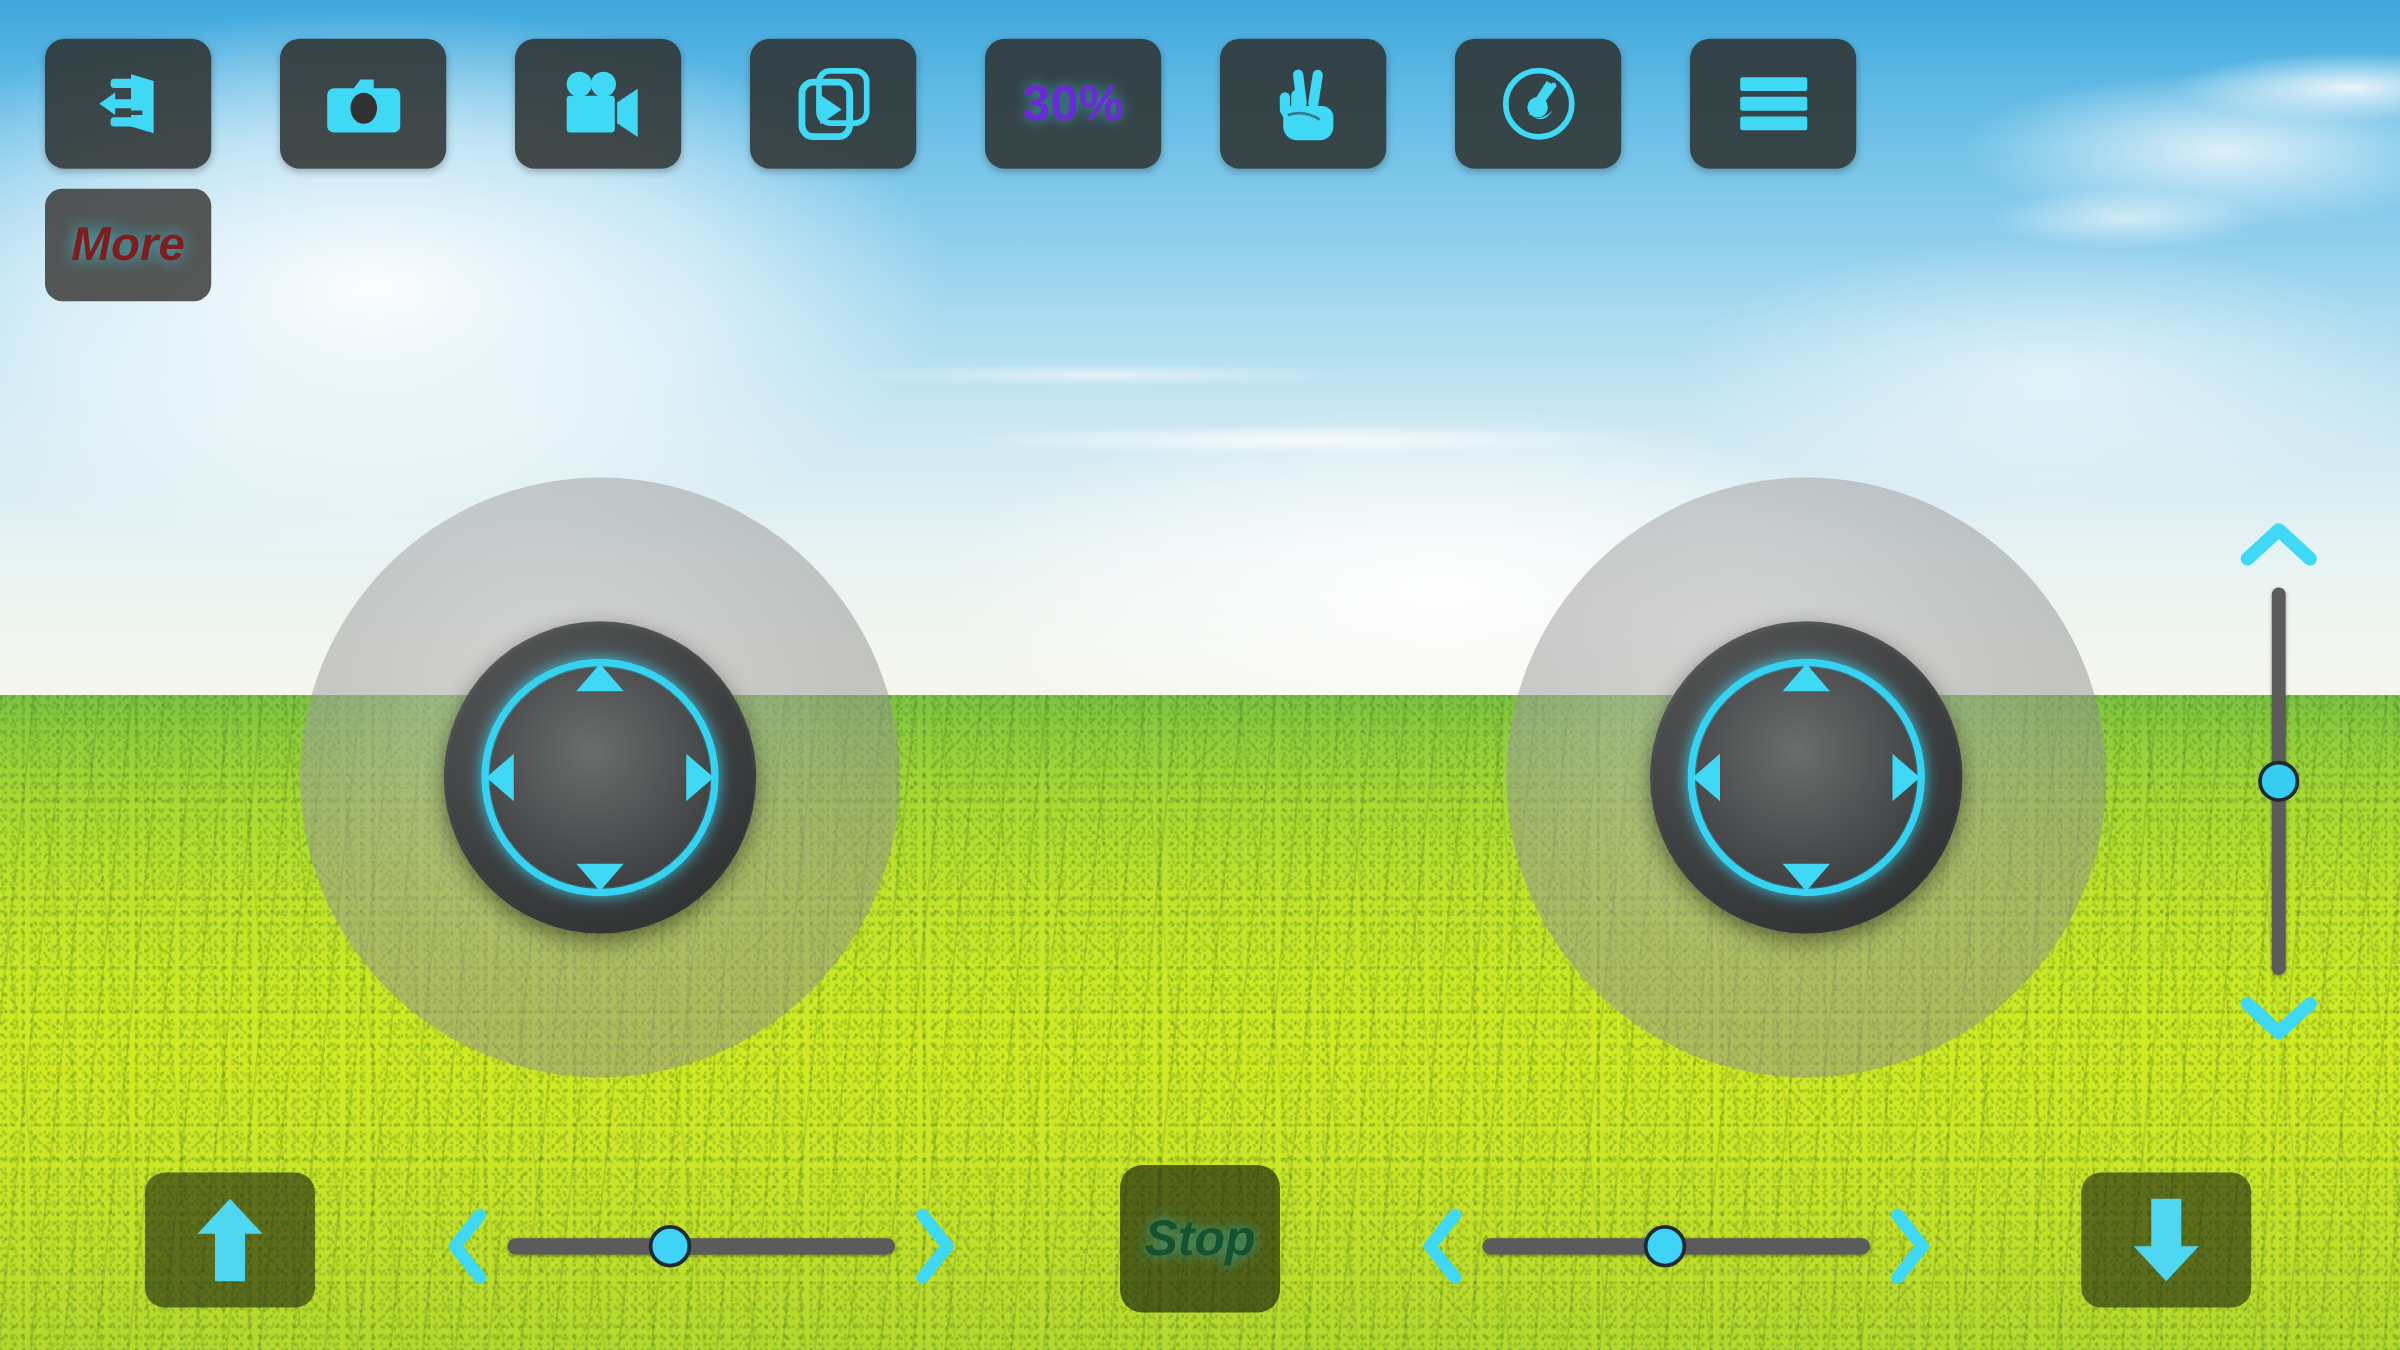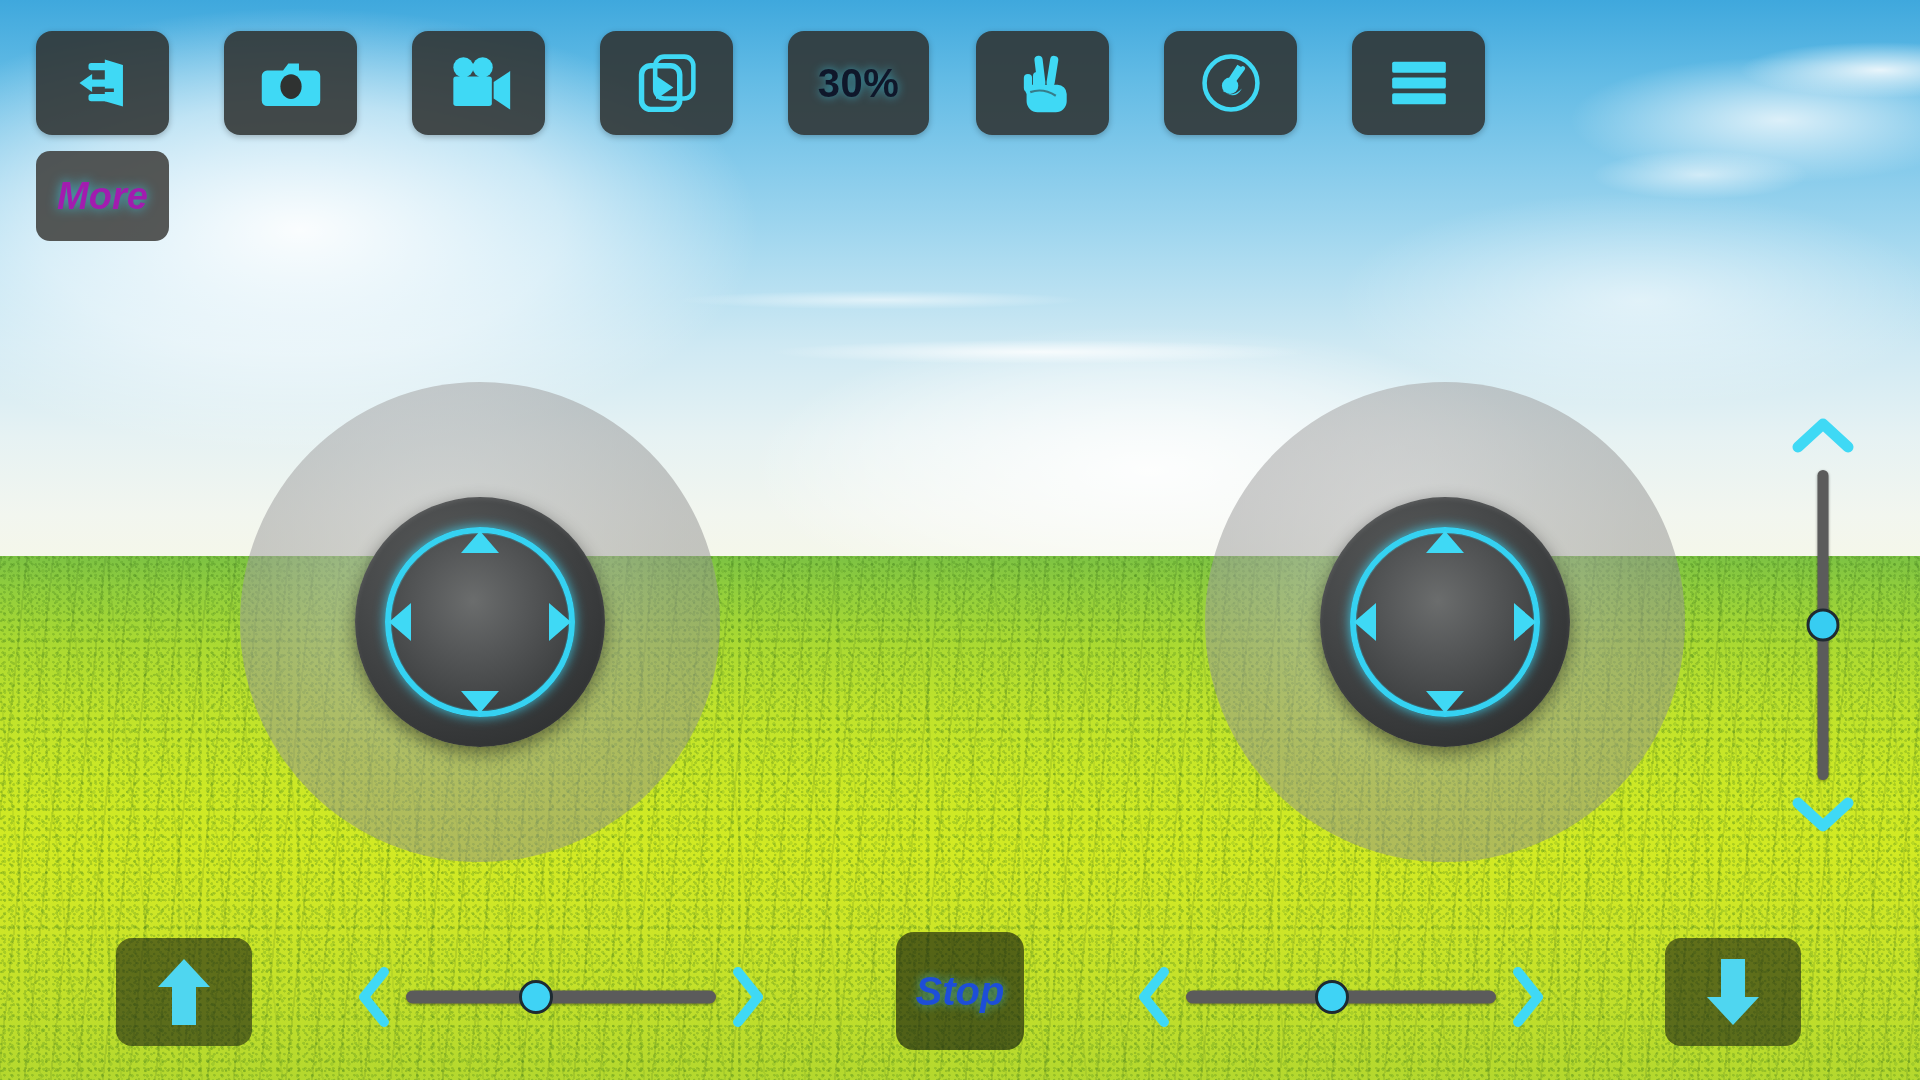--- a/index.html
+++ b/index.html
@@ -87,32 +87,32 @@
   .tb-slot { width:188px; display:flex; justify-content:flex-start; }
   .tb-btn {
     width:133px; height:104px; border-radius:16px;
     background:rgba(47,50,49,0.88);
     display:flex; align-items:center; justify-content:center;
     cursor:pointer; position:relative;
     box-shadow:0 2px 6px rgba(0,0,0,.25);
   }
   .tb-btn.wide { width:141px; }
   .tb-label {
-    color:#0f172a; font-size:40px; font-weight:700; letter-spacing:.5px;
+    color:#6d28d9; font-size:40px; font-weight:700; letter-spacing:.5px;
     text-shadow:0 0 10px rgba(60,220,250,.6);
   }
 
   #more-row { position:absolute; left:36px; top:151px; }
   #more-btn {
     width:133px; height:90px; border-radius:14px;
     background:rgba(60,60,58,0.86);
     display:flex; align-items:center; justify-content:center; cursor:pointer;
   }
   #more-btn span{
-    color:#a21caf; font-size:38px; font-weight:700; font-style:italic;
+    color:#7f1d1d; font-size:38px; font-weight:700; font-style:italic;
     text-shadow:0 0 12px rgba(60,220,250,.75);
   }
 
   .ic { display:block; }
 
   
   .joy-zone {
     position:absolute; width:480px; height:480px; border-radius:50%;
     background:radial-gradient(circle at 42% 32%, rgba(190,190,190,0.62) 0%, rgba(150,150,150,0.52) 55%, rgba(130,130,130,0.48) 100%);
     display:flex; align-items:center; justify-content:center;
@@ -177,21 +177,21 @@
   .sq-btn {
     position:absolute; width:136px; height:108px; border-radius:16px;
     background:rgba(30,38,18,0.62);
     display:flex; align-items:center; justify-content:center; cursor:pointer;
   }
   #btn-up   { left:116px;  top:18px; }
   #btn-down { left:1665px; top:18px; }
   #btn-stop { left:896px;  top:12px; width:128px; height:118px; border-radius:18px;
               background:rgba(24,34,14,0.66); }
   #btn-stop span{
-    color:#1d4ed8; font-size:40px; font-weight:700; font-style:italic;
+    color:#14532d; font-size:40px; font-weight:700; font-style:italic;
     text-shadow:0 0 10px rgba(60,220,250,.55);
   }
 
   .hslider { position:absolute; display:flex; align-items:center; gap:14px; top:46px; }
   #hslider-left  { left:356px; }
   #hslider-right { left:1136px; }
   .h-track-wrap { position:relative; width:310px; height:40px; display:flex; align-items:center; }
   .h-track {
     position:absolute; left:0; top:50%; transform:translateY(-50%);
     width:310px; height:13px; border-radius:7px; background:#5b5b5b;

